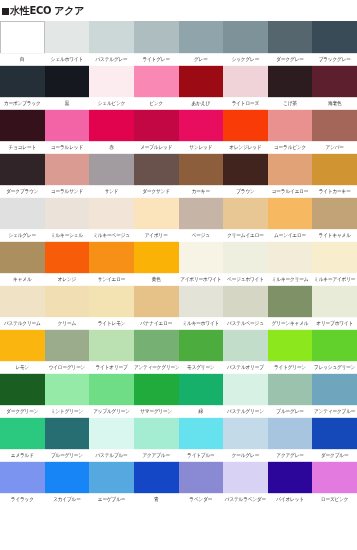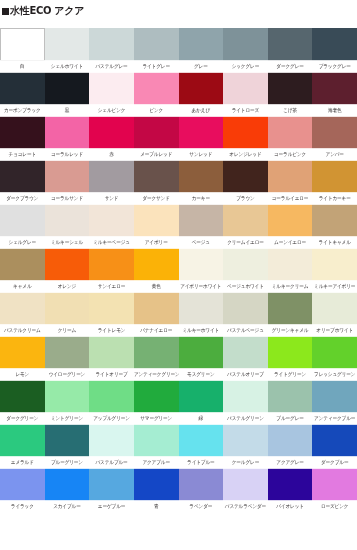--- a/index.html
+++ b/index.html
@@ -17,21 +17,21 @@
   #page {
     width: 357px;
     height: 550px;
     position: relative;
     box-sizing: border-box;
   }
   .header {
     height: 18px;
     display: flex;
     align-items: center;
-    padding: 2px 0 8px 2px;
+    padding: 2px 0 1px 2px;
     font-size: 10px;
     font-weight: bold;
     line-height: 12px;
     letter-spacing: -0.3px;
     white-space: nowrap;
   }
   .header .bullet {
     display: inline-block;
     width: 7px;
     height: 7px;

